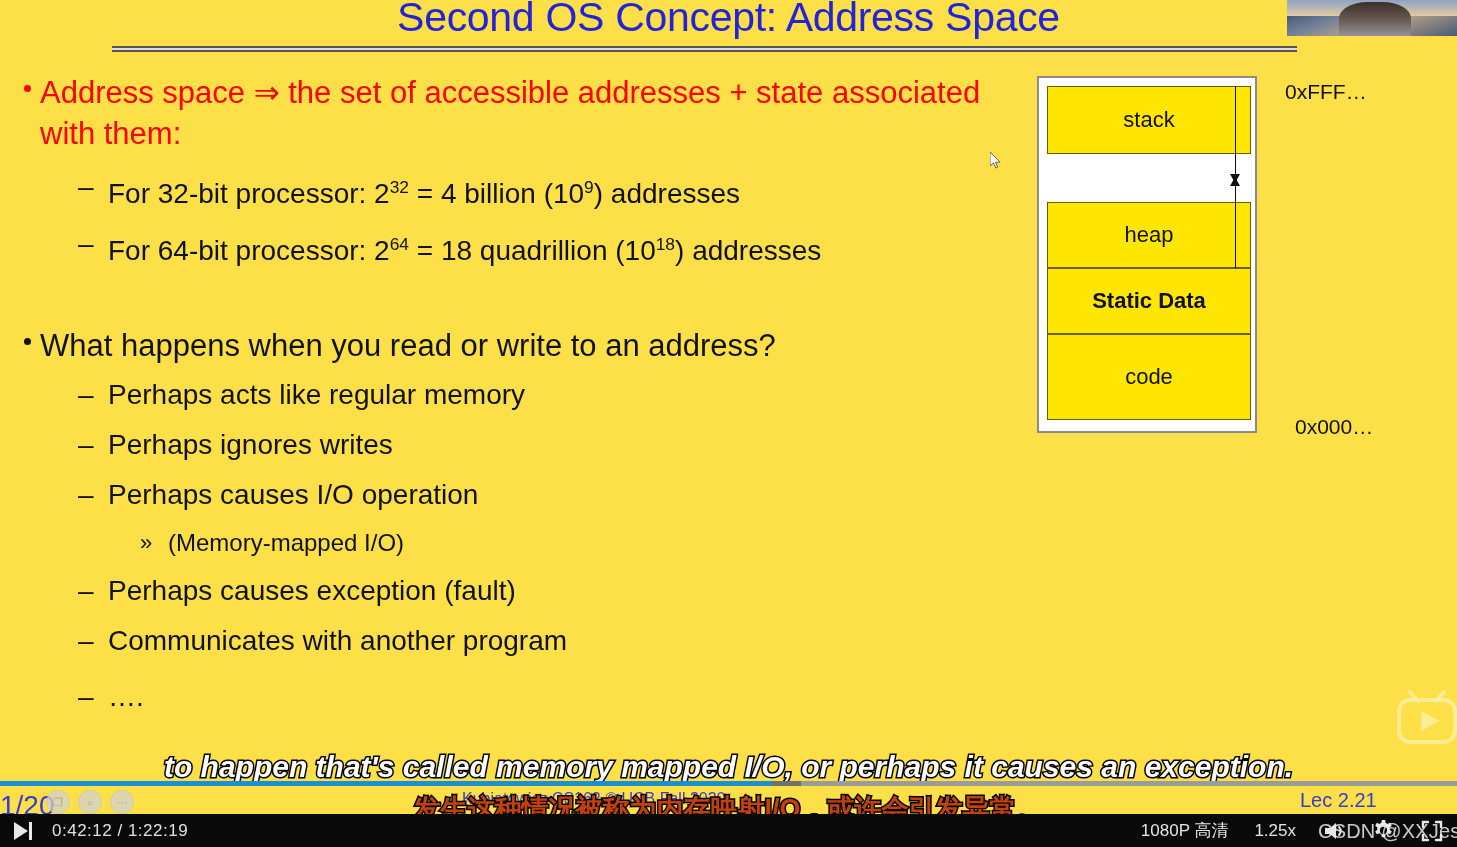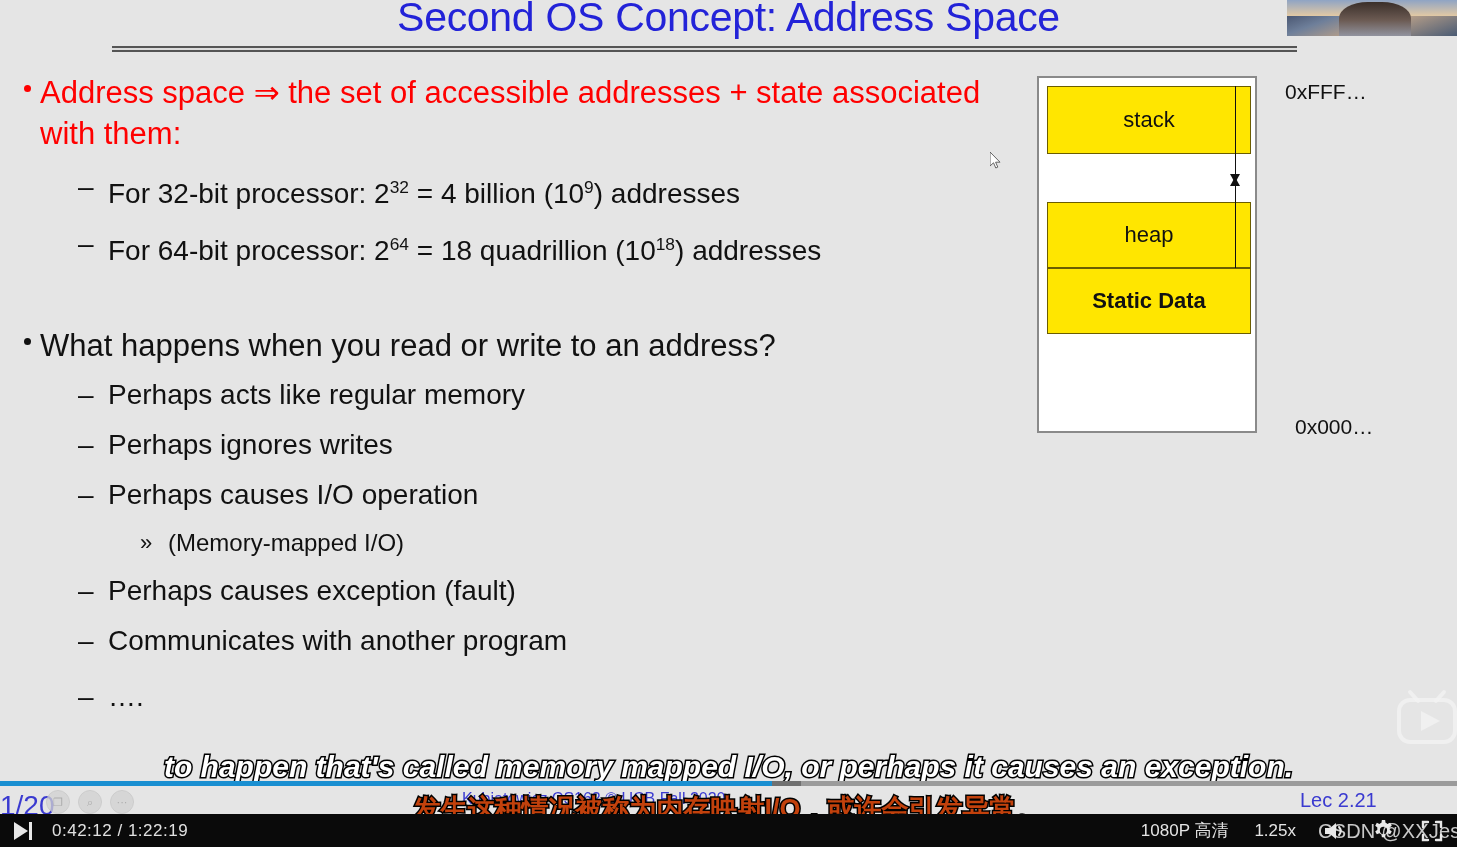--- a/index.html
+++ b/index.html
@@ -13,21 +13,21 @@
     position: relative;
     width: 1457px; height: 847px;
     background: #000;
   }
 
   
   #slide {
     position: absolute;
     left: 0; top: 0;
     width: 1457px; height: 815px;
-    background: #e5e5e5;
+    background: #fde047;
     overflow: hidden;
   }
 
   
   .slide-title {
     position: absolute;
     left: 0; top: -6px;
     width: 1457px;
     text-align: center;
     font-size: 41px;
@@ -392,20 +392,23 @@
     <div id="memdiag">
       <div class="seg" id="seg-stack" style="background: rgb(255, 230, 0);">
         <span>stack</span>
       </div>
       <div class="seg" id="seg-heap" style="background: rgb(255, 230, 0);">
         <span>heap</span>
       </div>
       <div class="seg" id="seg-static" style="background: rgb(255, 230, 0); font-weight: bold;">
         <span>Static Data</span>
       </div>
+      <div class="seg" id="seg-code" style="background: rgb(255, 230, 0);">
+        <span>code</span>
+      </div>
       <div class="arrow-line" id="stack-arrow-line"></div>
       <div class="arrow-head" id="stack-arrow-head"></div>
       <div class="arrow-line" id="heap-arrow-line"></div>
       <div class="arrow-head" id="heap-arrow-head"></div>
     </div>
 
     <div class="addr-label" id="addr-high">0xFFF…</div>
     <div class="addr-label" id="addr-low">0x000…</div>
 
     <div class="slide-footer" id="footer-page">1/20</div>

